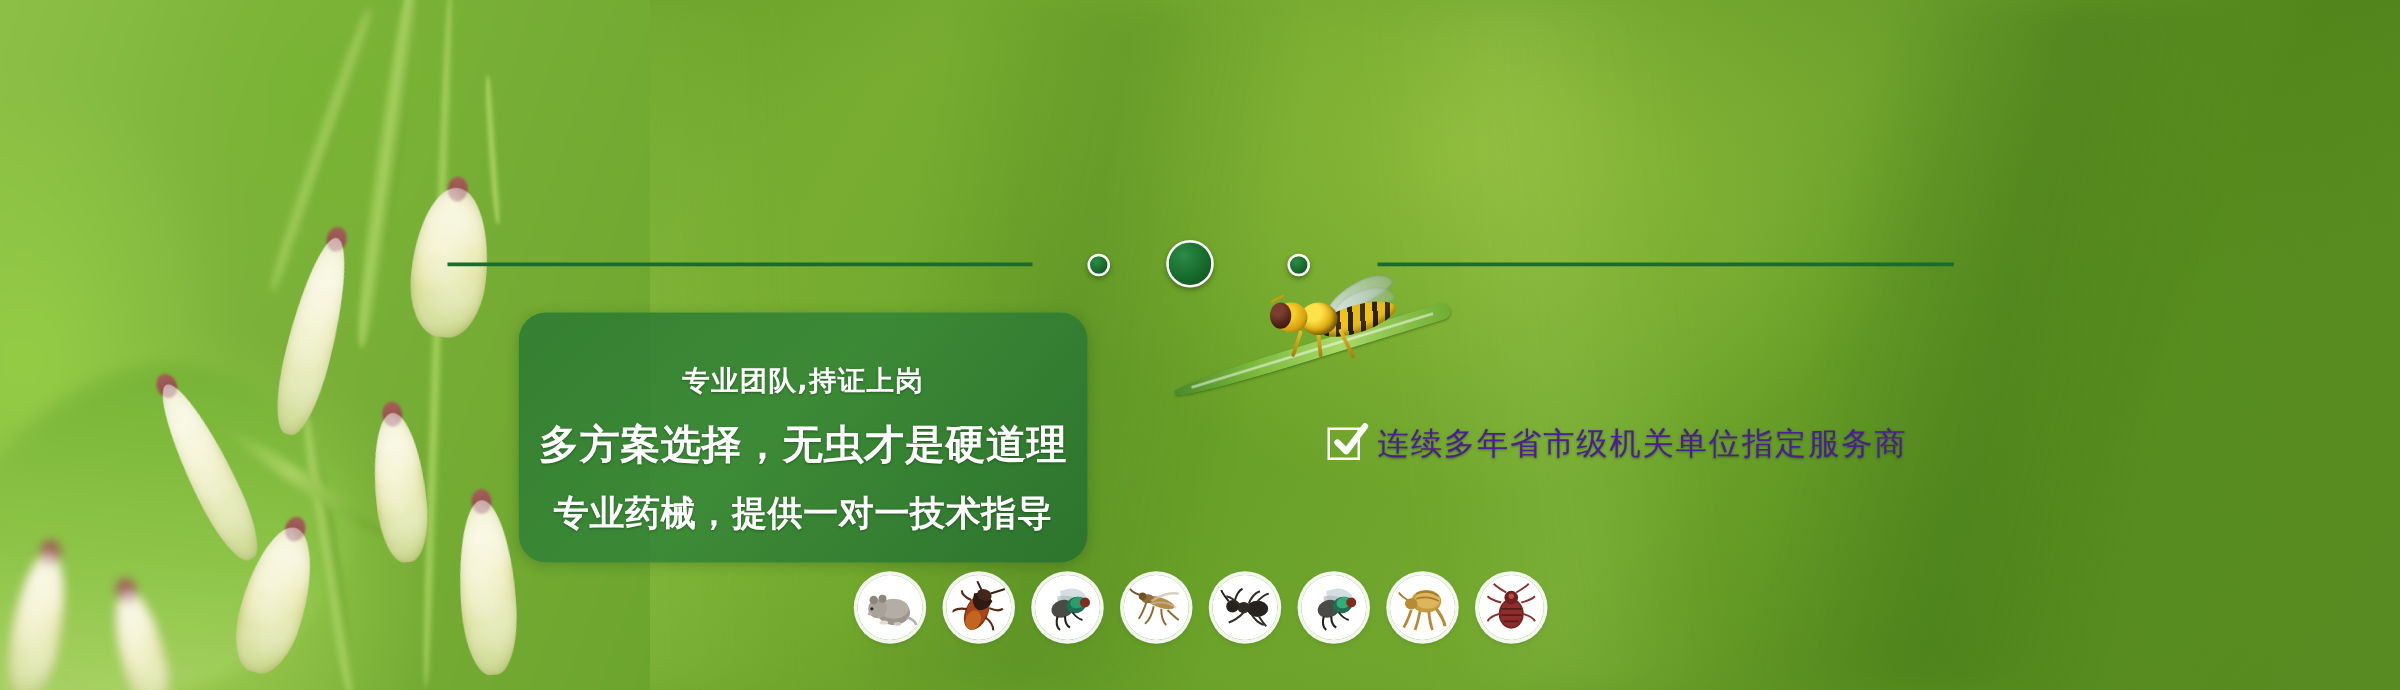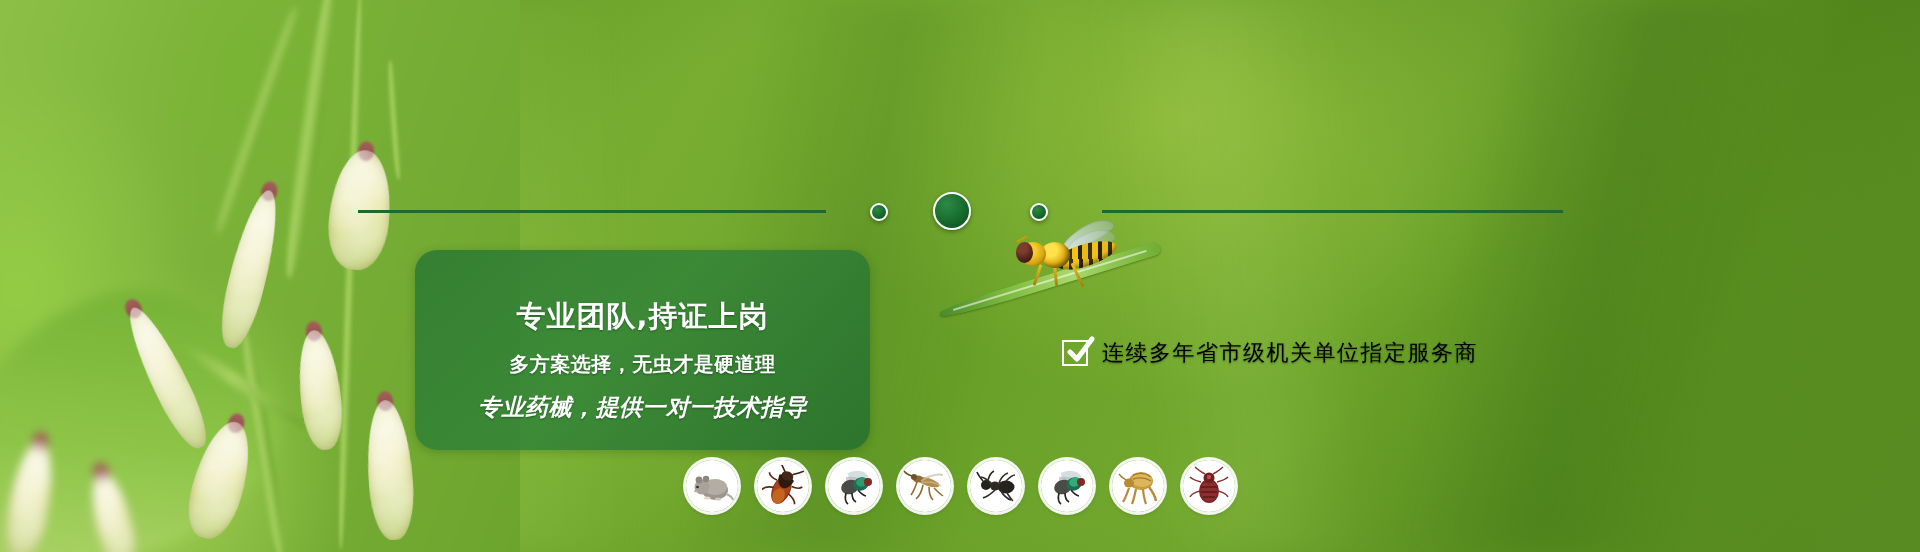--- a/index.html
+++ b/index.html
@@ -161,23 +161,23 @@
     align-items:center; justify-content:center;
     gap:14px;
     box-shadow:0 2px 10px rgba(15,45,10,.22);
   }
   .feature-box .line{
     color:#ffffff;
     font-weight:bold;
     white-space:nowrap;
     text-shadow:0 1px 2px rgba(10,40,10,.45);
   }
-  .feature-box .line.l1{ font-size:29px; letter-spacing:1px;margin-top:20px; }
-  .feature-box .line.l2{ font-size:20px; letter-spacing:.5px; }
-  .feature-box .line.l3{ font-size:23px; letter-spacing:.5px;font-style:italic; }
+  .feature-box .line.l1{ font-size:22px; letter-spacing:1px;margin-top:20px; }
+  .feature-box .line.l2{ font-size:32px; letter-spacing:.5px; }
+  .feature-box .line.l3{ font-size:28px; letter-spacing:.5px; }
 
   
   .blade-wrap{
     position:absolute; left:950px; top:238px; width:300px; height:130px;
   }
   .blade{
     position:absolute; left:-10px; top:70px;
     width:230px; height:13px;
     background:linear-gradient(92deg,#4a8a2a 0%,#7dbb3e 30%,#a8d96a 60%,#6fae32 100%);
     border-radius:50% 8px 8px 50%;
@@ -247,22 +247,22 @@
     width:26px; height:26px;
     border:2px solid #ffffff;
     flex:0 0 auto;
   }
   .check-box .tick{
     position:absolute; left:2px; top:-6px;
     width:26px; height:26px;
   }
   .check-box .tick svg{ display:block; }
   .check-text{
-    color:#000000;
-    font-size:22px;
+    color:#4c1d95;
+    font-size:25px;
     letter-spacing:1.5px;
     white-space:nowrap;
     text-shadow:0 1px 2px rgba(15,45,10,.5);
   }
 
   
   .badge-row{
     position:absolute; left:686px; top:460px;
     display:flex; gap:19px;
   }

